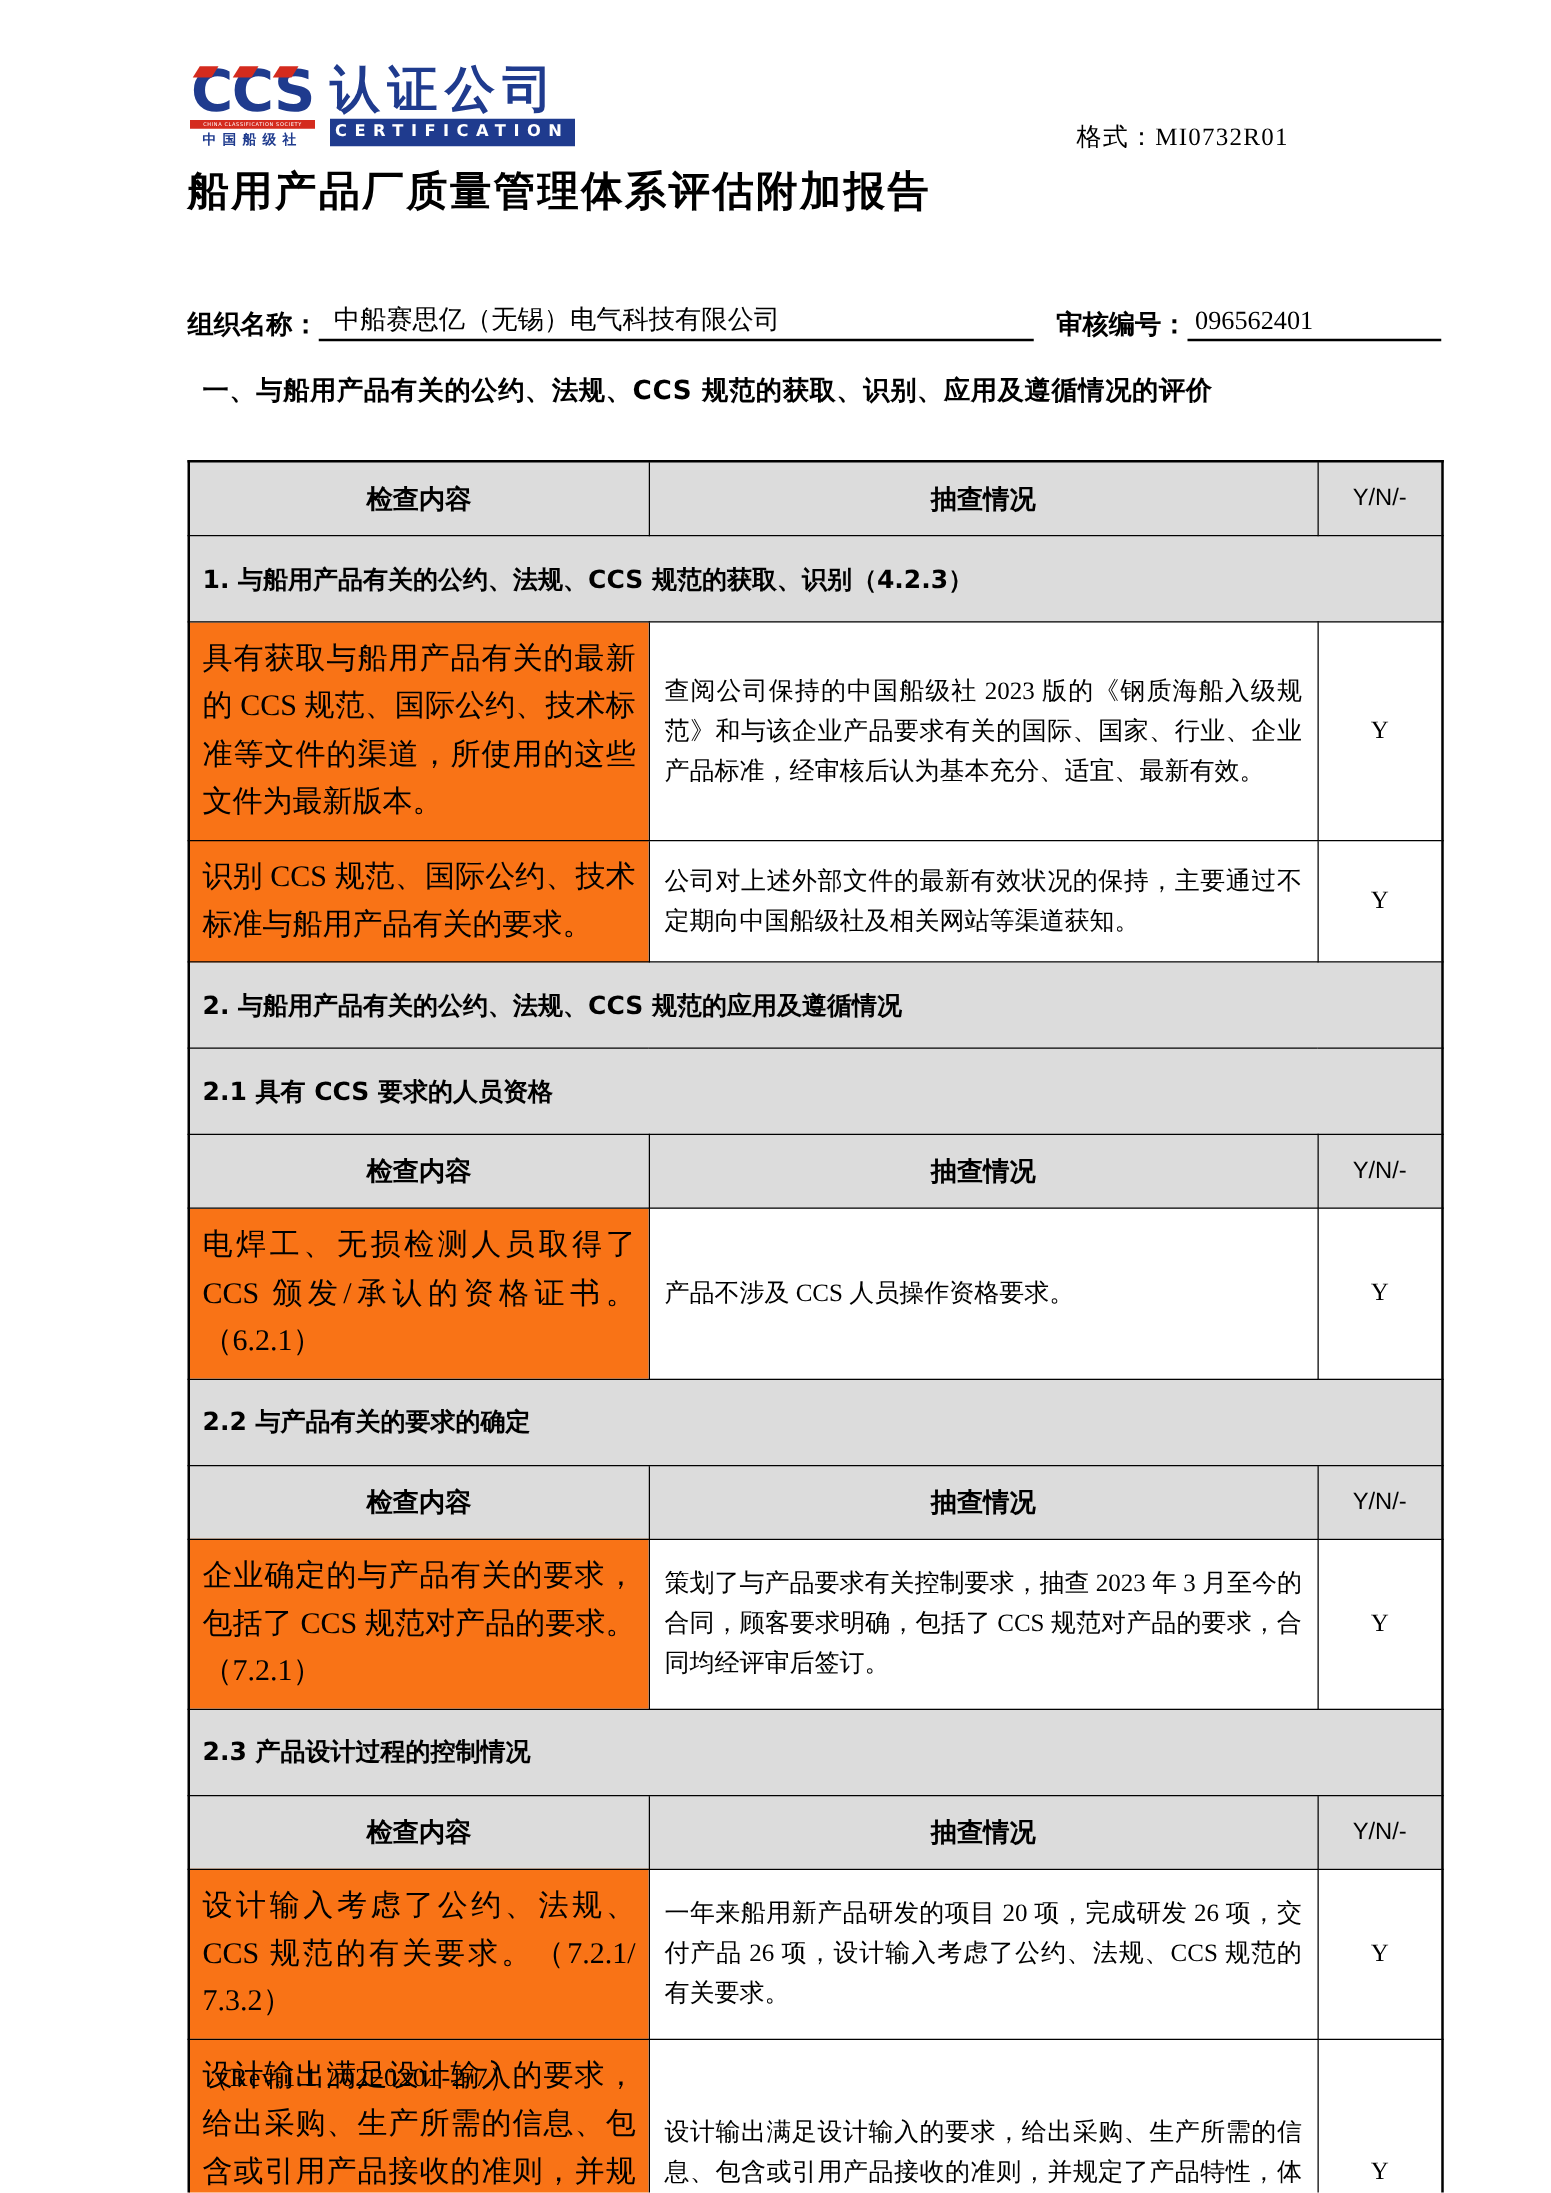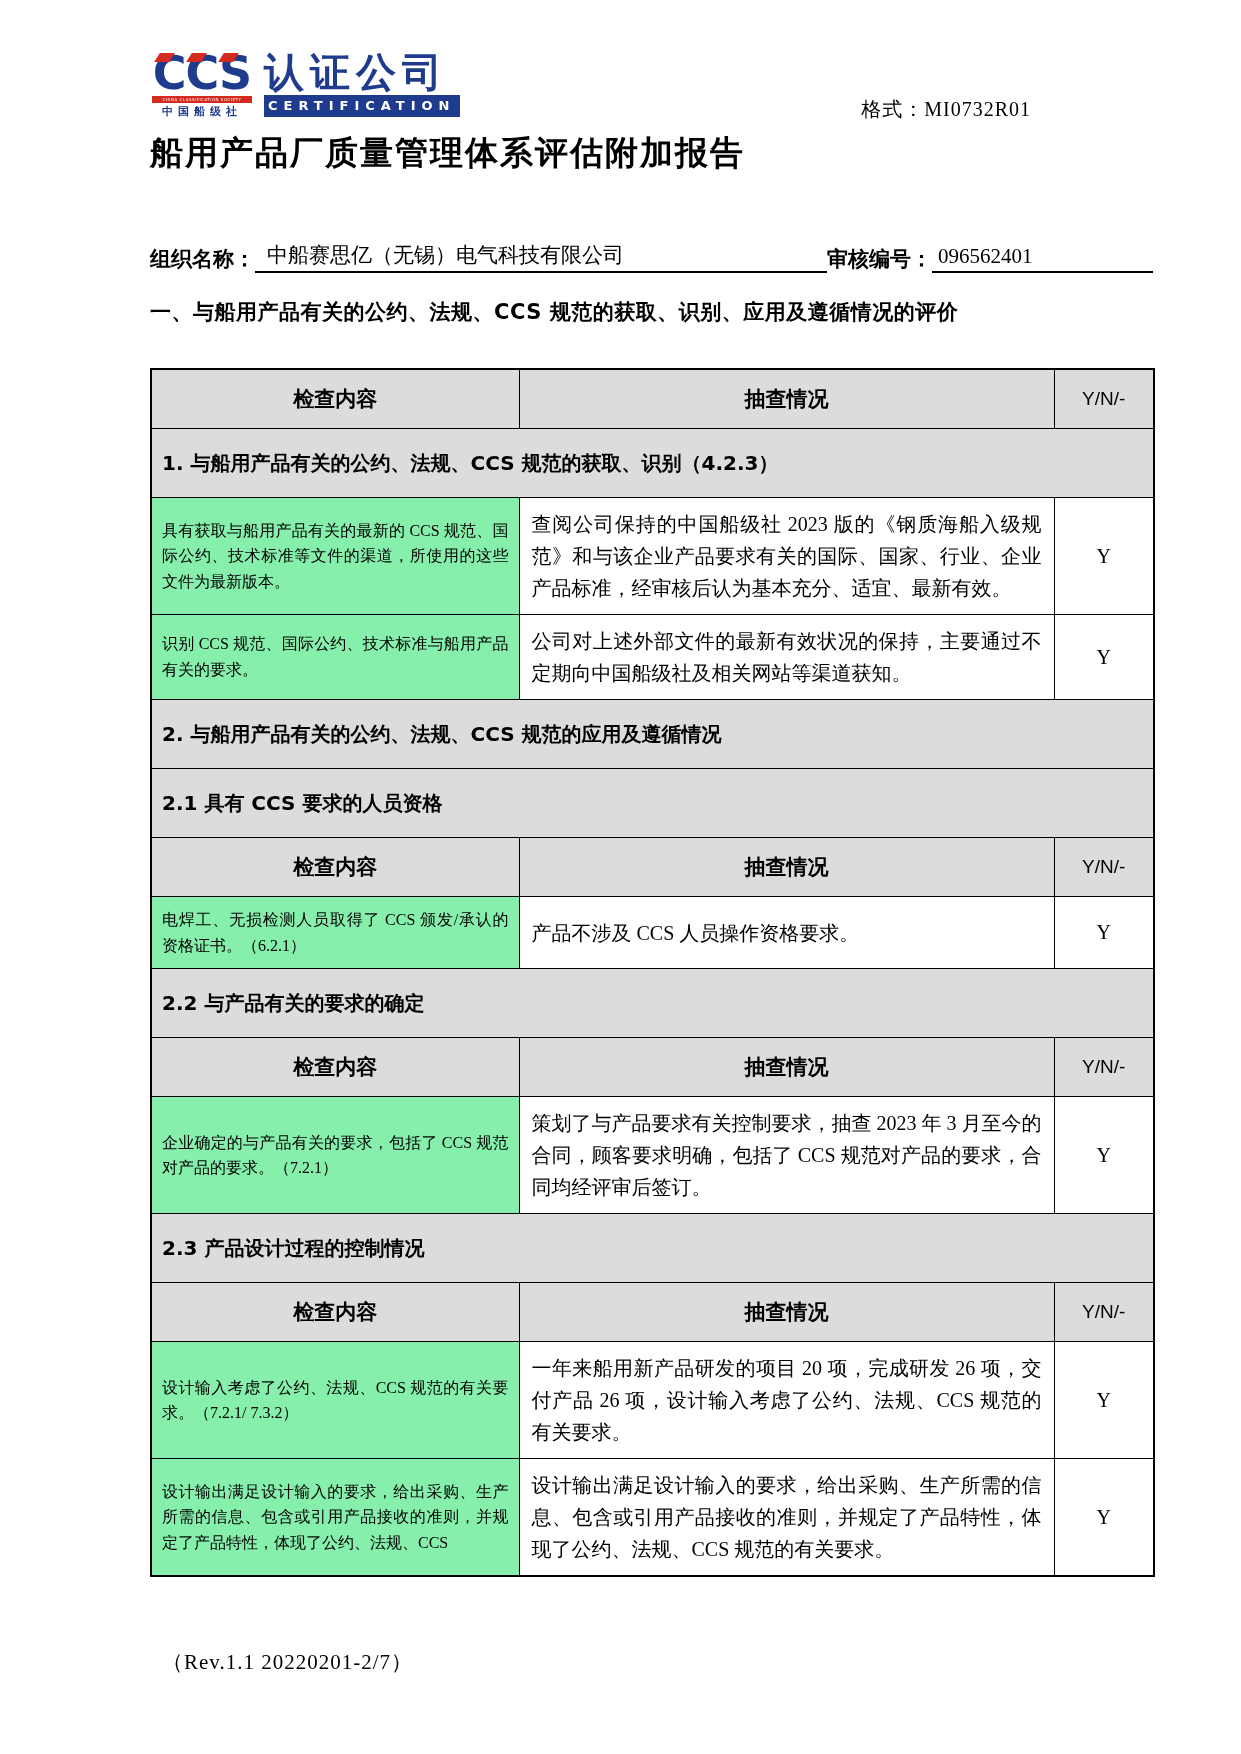--- a/index.html
+++ b/index.html
@@ -45,26 +45,26 @@
   }
   .org-line{position:absolute;top:241px;left:0;width:1003px;display:flex;align-items:flex-end;font-size:21px;}
   .field-label{
     font-family:"DejaVu Sans","Liberation Sans",sans-serif;font-weight:bold;
     white-space:nowrap;font-size:21px;
   }
   .org-value{
     flex:0 0 auto;width:560px;border-bottom:2px solid #000;padding:0 0 2px 12px;
     font-size:21px;white-space:nowrap;overflow:hidden;
   }
-  .audit-label{}
+  .audit-label{margin-left:18px;}
   .audit-value{
     flex:1 1 auto;border-bottom:2px solid #000;padding:0 0 2px 6px;font-size:21px;white-space:nowrap;
   }
   .section-heading{
-    position:absolute;top:298px;left:0;width:1003px;
+    position:absolute;top:298px;left:12px;width:1003px;
     font-family:"DejaVu Sans","Liberation Sans",sans-serif;font-weight:bold;
     font-size:21px;letter-spacing:.5px;
   }
 
   
   table.report{
     position:absolute;top:368px;left:0;width:1003px;
     border-collapse:collapse;border:2px solid #000;table-layout:fixed;
   }
   table.report td{border:1px solid #000;vertical-align:middle;}
@@ -72,21 +72,21 @@
   td.th{
     background:#dcdcdc;height:56px;text-align:center;
     font-family:"DejaVu Sans","Liberation Sans",sans-serif;font-weight:bold;font-size:21px;
   }
   td.th.yn-head{font-family:Liberation Sans, sans-serif;font-weight:normal;font-size:19px;}
   td.section{
     background:#dcdcdc;height:56px;padding:6px 10px;
     font-family:"DejaVu Sans","Liberation Sans",sans-serif;font-weight:bold;font-size:20px;margin-left:28px;
   }
   td.check{
-    background:#86efac;padding:10px 10px;font-size:16px;line-height:1.6;
+    background:#f97316;padding:10px 10px;font-size:24px;line-height:1.6;
     text-align:justify;vertical-align:middle;
   }
   td.sample{
     background:#ffffff;padding:10px 12px;font-size:20px;line-height:1.6;
     text-align:justify;vertical-align:top;
   }
   td.yn{background:#ffffff;text-align:center;font-size:20px;vertical-align:middle;}
 
   .footer-note{position:absolute;top:1648px;left:12px;font-size:21px;letter-spacing:1px;}
 </style>

